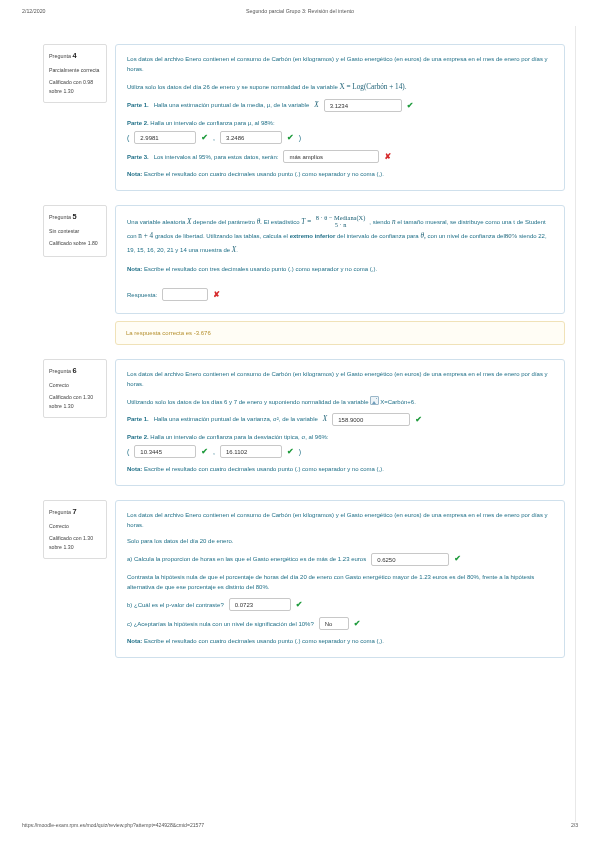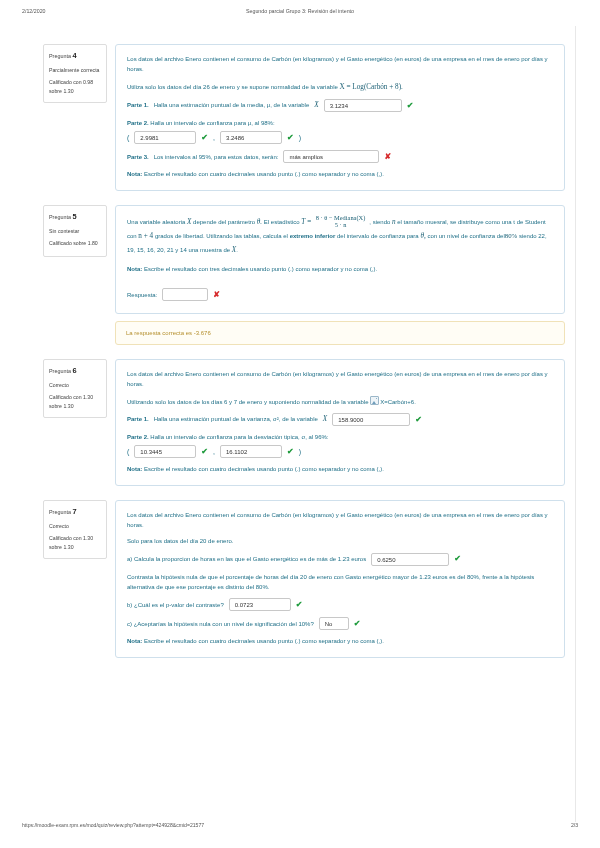--- a/index.html
+++ b/index.html
@@ -135,21 +135,21 @@
         </div>
       </div>
 
       <div class="qbody">
         <p>
           <span>Los datos del archivo Enero contienen el consumo de Carbón (en kilogramos) y el Gasto energético (en euros)</span>
           <span>de una empresa en el mes de enero por  días y horas.</span>
         </p>
         <p>
           <span>Utiliza solo los datos del día 26 de enero y se supone normalidad de la variable</span>
-          <span class="mthu">X = Log(Carbón + 8).</span>
+          <span class="mthu">X = Log(Carbón + 14).</span>
         </p>
 
         <div class="ansrow">
           <b class="strong">Parte 1.</b>
           <span>Halla una estimación puntual de la media, μ, de la variable</span>
           <span class="mth">X</span>
           <span class="inp w-wide">3.1234</span>
           <span class="tick">✔</span>
         </div>
 

